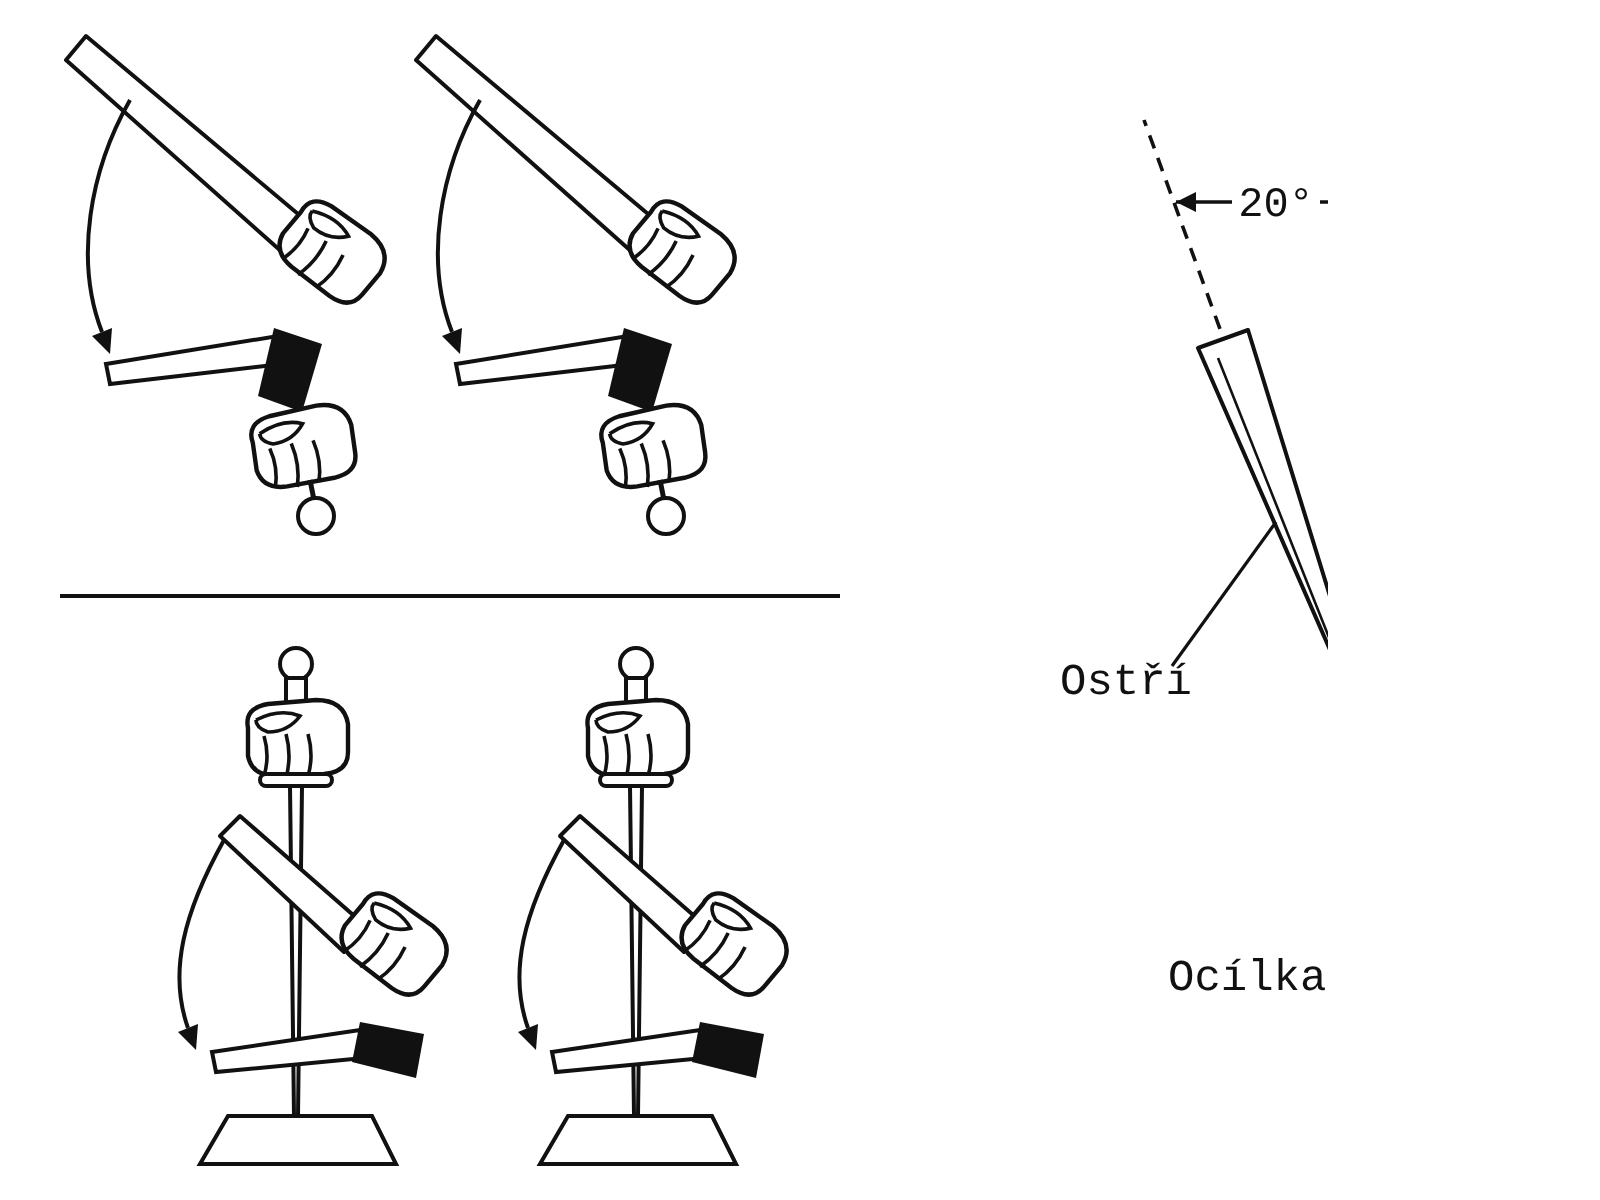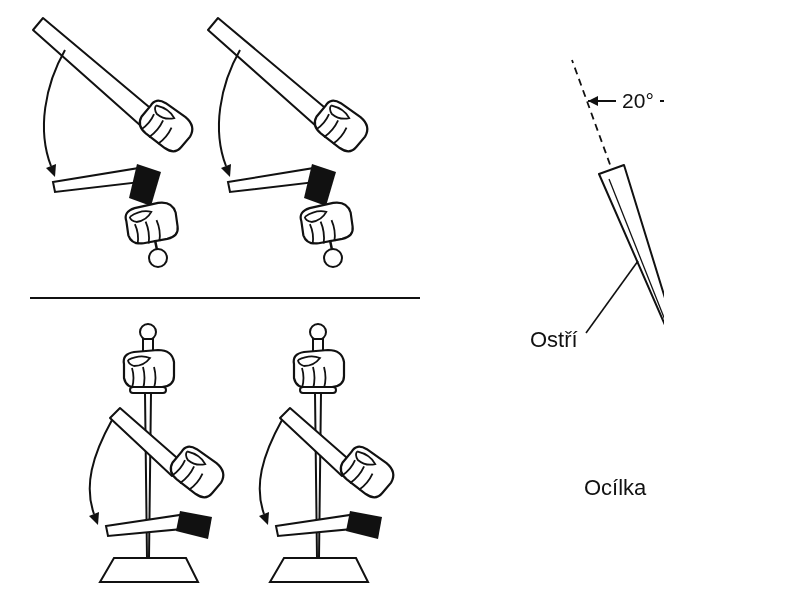--- a/index.html
+++ b/index.html
@@ -1,20 +1,20 @@
 <!DOCTYPE html>
 <html><head>
 <meta charset="utf-8">
 <style>
   html,body{margin:0;padding:0;background:#fff;}
   .page{
     position:relative;
     width:664px;height:600px;
     background:#fff;
-    font-family:Liberation Sans, sans-serif;
+    font-family:Liberation Mono, monospace;
     overflow:hidden;
   }
   .left-panel{position:absolute;left:0;top:0;width:470px;height:600px;}
   .right-panel{position:absolute;left:510px;top:45px;width:280px;height:515px;}
   svg{display:block;}
   svg text{fill:#111;}
   .label{font-size:22px;}
   .angle{font-size:21px;}
 </style>
 </head>

